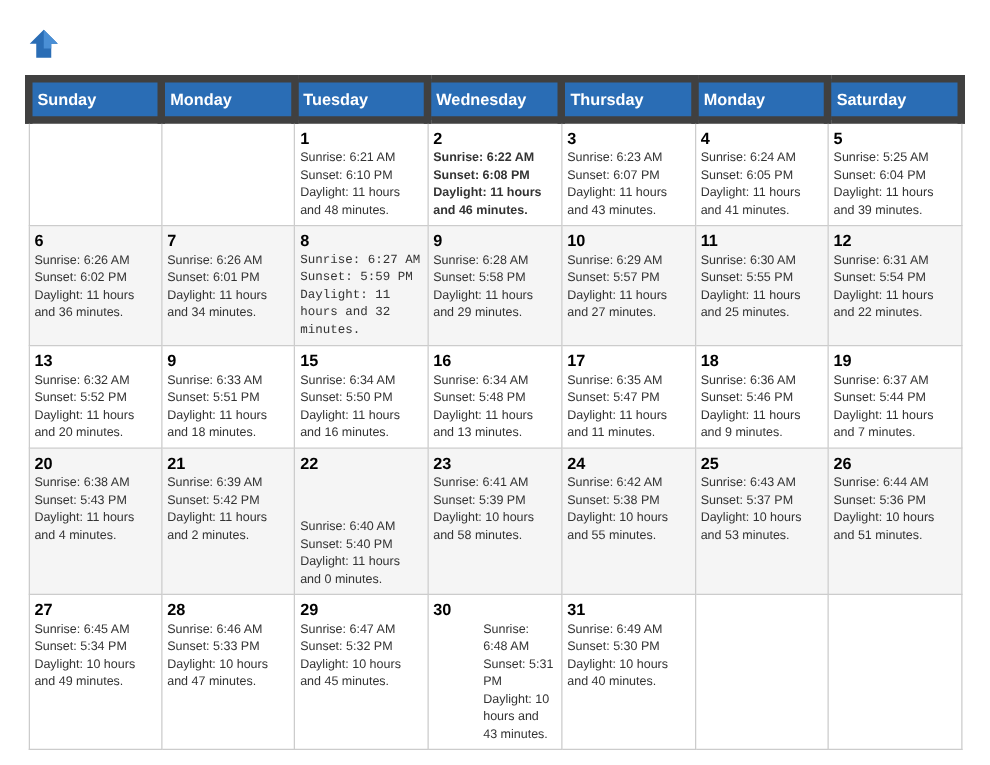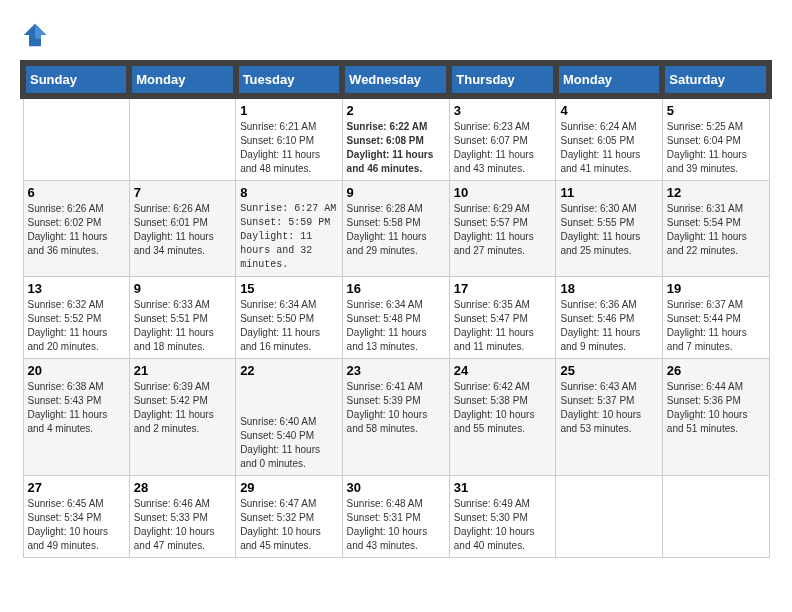--- a/index.html
+++ b/index.html
@@ -296,21 +296,21 @@
 Daylight: 10 hours and 47 minutes.</div>
         </td>
         <td>
           <div class="day-number">29</div>
           <div class="day-info" style="white-space: pre-line;">Sunrise: 6:47 AM
 Sunset: 5:32 PM
 Daylight: 10 hours and 45 minutes.</div>
         </td>
         <td>
           <div class="day-number">30</div>
-          <div class="day-info" style="white-space: pre-line;">Sunrise: 6:48 AM
+          <div class="day-info" style="white-space: pre-line; margin-left: 40px;">Sunrise: 6:48 AM
 Sunset: 5:31 PM
 Daylight: 10 hours and 43 minutes.</div>
         </td>
         <td>
           <div class="day-number">31</div>
           <div class="day-info" style="white-space: pre-line;">Sunrise: 6:49 AM
 Sunset: 5:30 PM
 Daylight: 10 hours and 40 minutes.</div>
         </td>
         <td class="empty-cell"></td>

